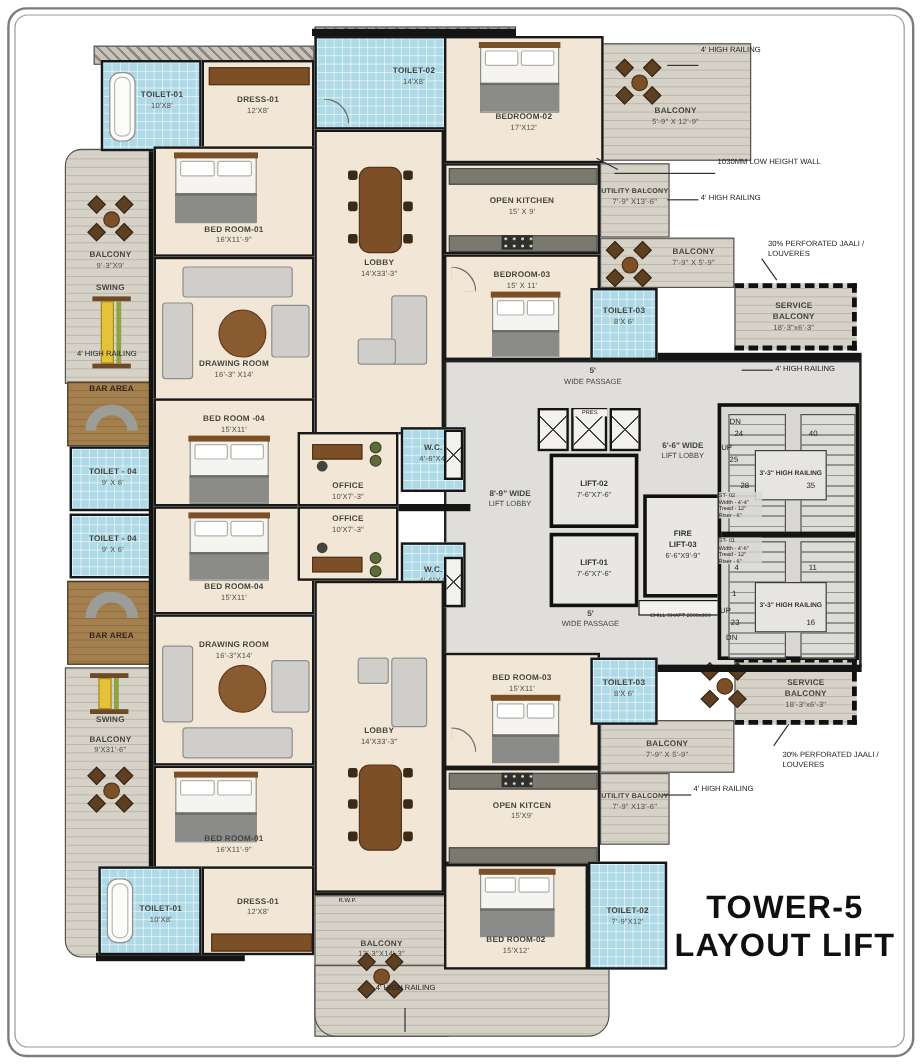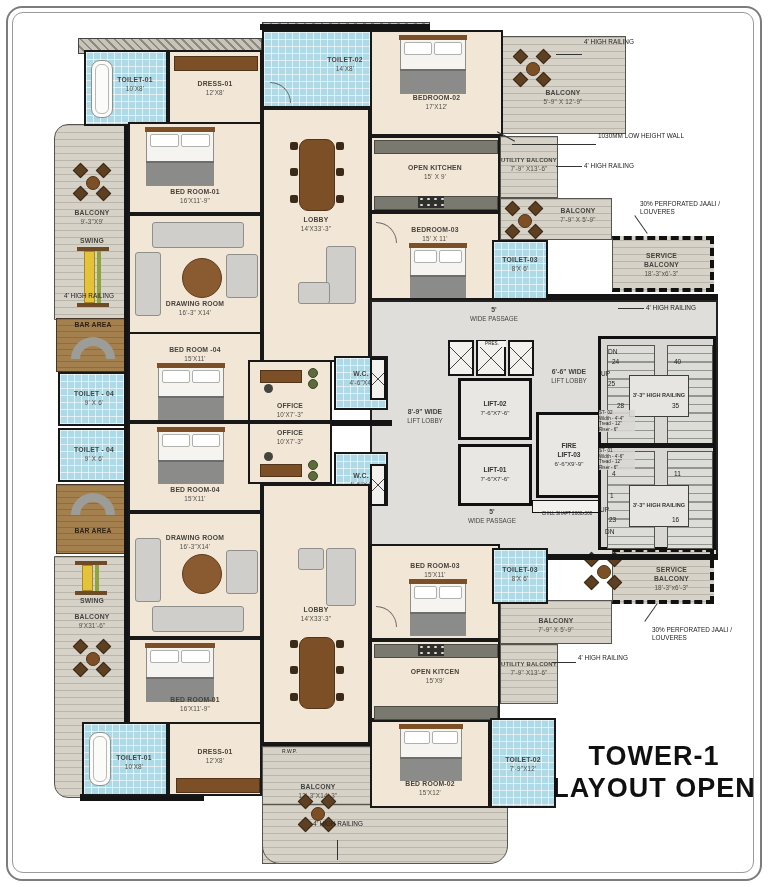--- a/index.html
+++ b/index.html
@@ -571,17 +571,17 @@
   <div class="ann" style="left:652px;top:626px;width:92px">30% PERFORATED JAALI / LOUVERES</div>
   <div class="lead" style="left:640px;top:612px;width:22px;height:1px;transform:rotate(-55deg)"></div>
   <div class="ann" style="left:578px;top:654px;width:58px">4' HIGH RAILING</div>
   <div class="lead" style="left:552px;top:662px;width:24px;height:1px"></div>
   <div class="ann" style="left:62px;top:292px;width:54px;text-align:center">4' HIGH RAILING</div>
   <div class="ann" style="left:312px;top:820px;width:52px;text-align:center">4' HIGH RAILING</div>
   <div class="lead" style="left:337px;top:840px;width:1px;height:20px"></div>
   <div class="tiny" style="left:282px;top:748px;width:34px;font-size:5px">R.W.P.</div>
 
   <div id="title">
-    <div class="t1">TOWER-1</div>
-    <div class="t2">LAYOUT OPEN</div>
+    <div class="t1">TOWER-5</div>
+    <div class="t2">LAYOUT LIFT</div>
   </div>
 
 </div>
 
 </body></html>

